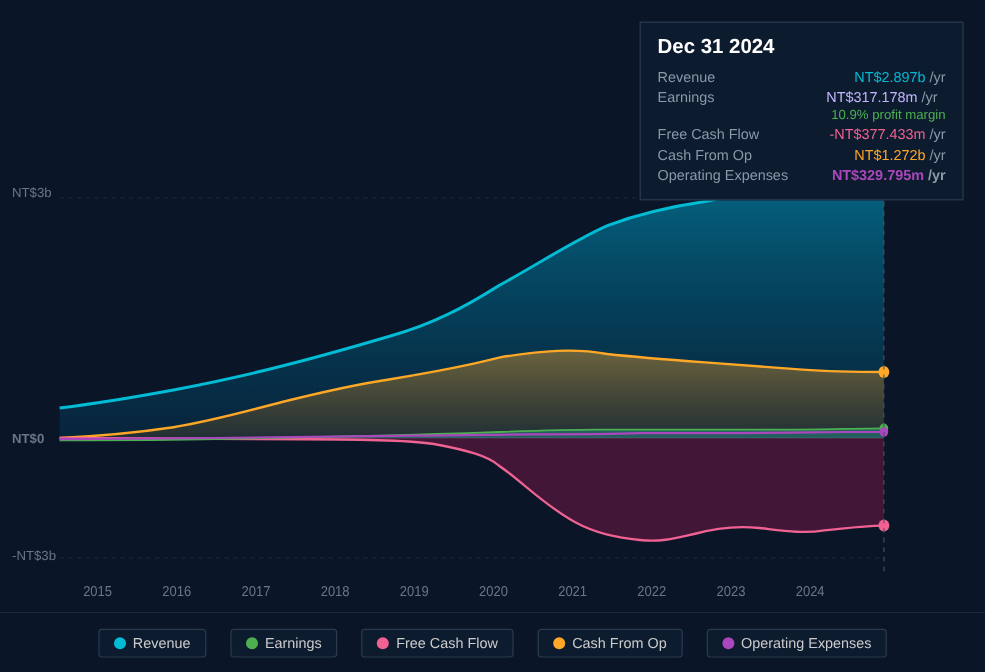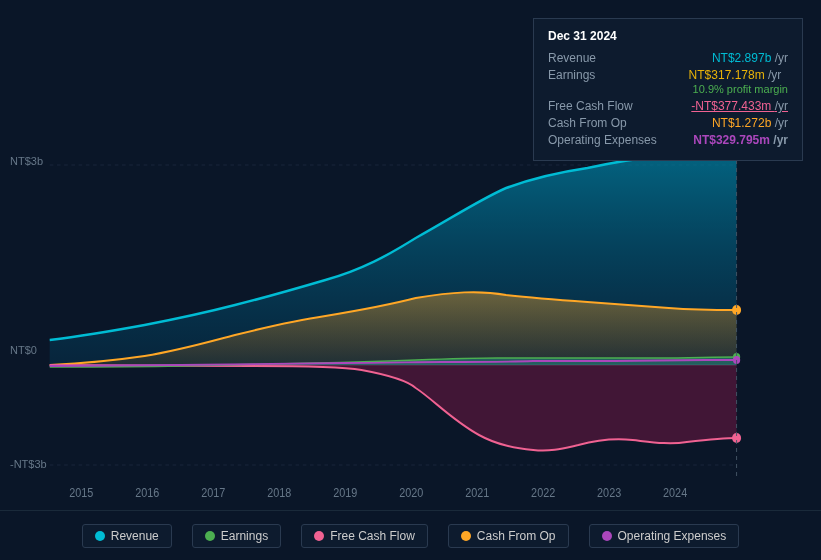--- a/index.html
+++ b/index.html
@@ -19,42 +19,42 @@
       top: 18px;
       right: 18px;
       background: #0d1b2e;
       border: 1px solid #2a3a50;
       padding: 10px 14px;
       z-index: 10;
       min-width: 270px;
     }
     .tooltip-date {
       color: #fff;
-      font-size: 12px;
+      font-size: 17px;
       font-weight: bold;
       margin-bottom: 8px;
     }
     .tooltip-row {
       display: flex;
       justify-content: space-between;
       align-items: baseline;
       margin-bottom: 3px;
       font-size: 12px;
     }
     .tooltip-label {
       color: #8899aa;
       margin-right: 16px;
       min-width: 110px;
     }
     .tooltip-value {
       color: #fff;
       font-weight: 500;
     }
     .tooltip-value.cyan { color: #00bcd4; text-align: right; }
-    .tooltip-value.red { color: #f06292; text-decoration: underline; }
+    .tooltip-value.red { color: #f06292; }
     .tooltip-value.orange { color: #ffa726; }
     .tooltip-value.purple { color: #ab47bc; font-weight: bold; }
     .profit-margin {
       font-size: 11px;
       color: #4caf50;
       margin-left: 4px;
     }
 
     
     .chart-container {
@@ -118,42 +118,42 @@
 
 <div class="tooltip">
   <div class="tooltip-date">Dec 31 2024</div>
   <div class="tooltip-row">
     <span class="tooltip-label">Revenue</span>
     <span class="tooltip-value cyan">NT$2.897b <span style="color:#8899aa">/yr</span></span>
   </div>
   <div class="tooltip-row">
     <span class="tooltip-label">Earnings</span>
     <span class="tooltip-value">
-      <span style="color:#eab308">NT$317.178m</span> <span style="color:#8899aa">/yr</span>
+      <span style="color:#c4b5fd">NT$317.178m</span> <span style="color:#8899aa">/yr</span>
       <br><span class="profit-margin">10.9% profit margin</span>
     </span>
   </div>
   <div class="tooltip-row">
     <span class="tooltip-label">Free Cash Flow</span>
     <span class="tooltip-value red">-NT$377.433m <span style="color:#8899aa">/yr</span></span>
   </div>
   <div class="tooltip-row">
     <span class="tooltip-label">Cash From Op</span>
     <span class="tooltip-value orange">NT$1.272b <span style="color:#8899aa">/yr</span></span>
   </div>
   <div class="tooltip-row">
     <span class="tooltip-label">Operating Expenses</span>
     <span class="tooltip-value purple">NT$329.795m <span style="color:#8899aa">/yr</span></span>
   </div>
 </div>
 
 <div class="chart-container">
 
   <div class="y-label" style="top: 155px;">NT$3b</div>
-  <div class="y-label" style="top: 344px;">NT$0</div>
+  <div class="y-label" style="top: 360px; font-weight: bold;">NT$0</div>
   <div class="y-label" style="top: 458px;">-NT$3b</div>
 
   <svg class="chart-svg" viewBox="0 0 821 510" preserveAspectRatio="none">
     <defs>
       <linearGradient id="revenueGrad" x1="0" y1="0" x2="0" y2="1">
         <stop offset="0%" stop-color="#0088aa" stop-opacity="0.7"></stop>
         <stop offset="100%" stop-color="#004466" stop-opacity="0.3"></stop>
       </linearGradient>
       <linearGradient id="cashopGrad" x1="0" y1="0" x2="0" y2="1">
         <stop offset="0%" stop-color="#ffa726" stop-opacity="0.4"></stop>

